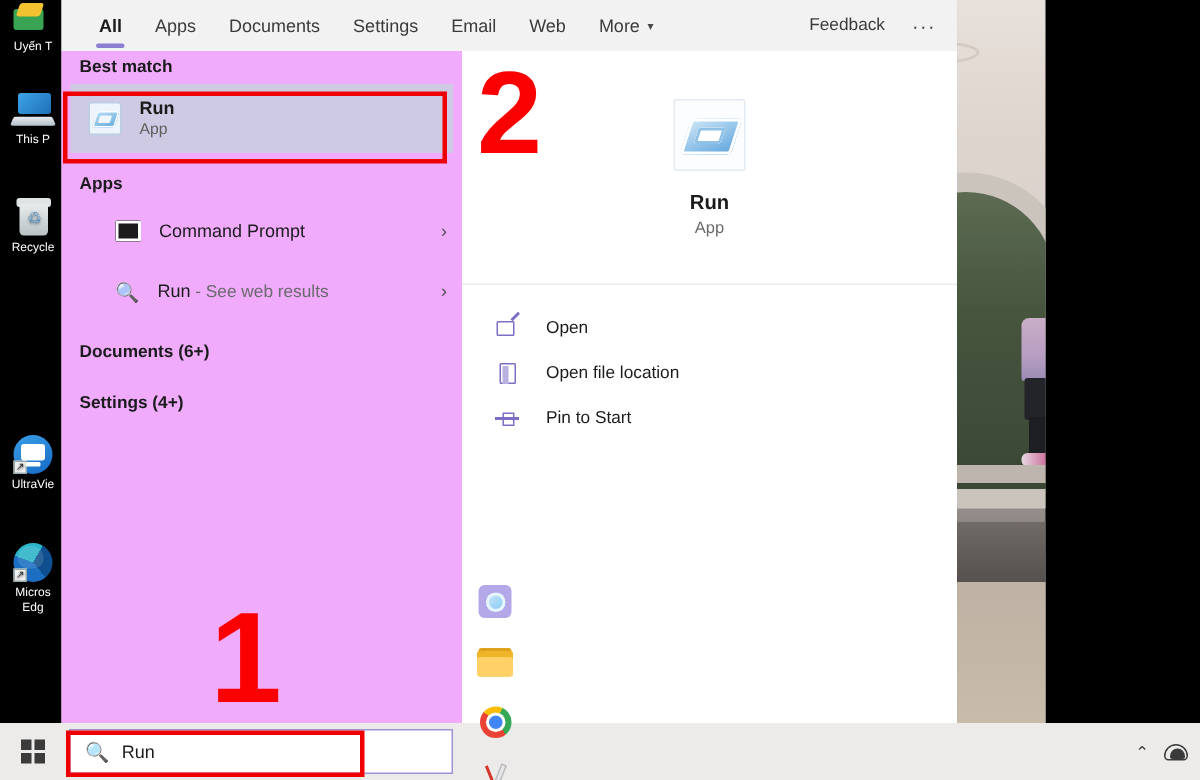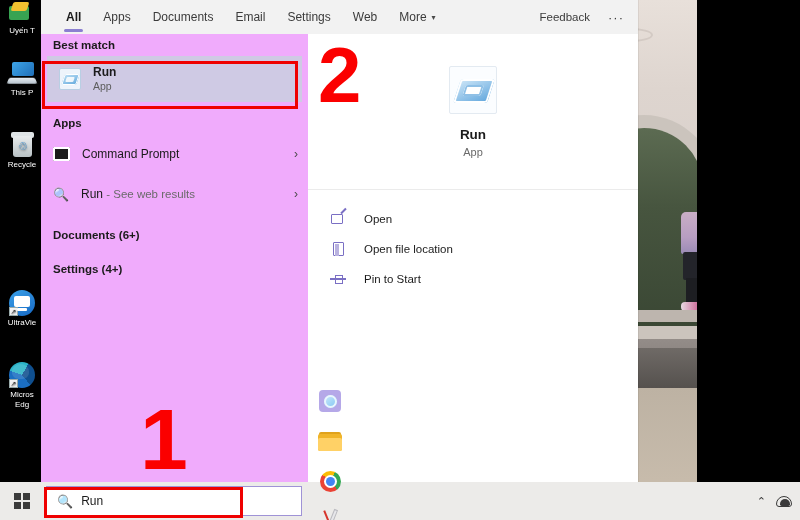--- a/index.html
+++ b/index.html
@@ -220,20 +220,21 @@
     width:267px; flex:none; background:#f0abfc; padding:0 0 0 0;
     position:relative;
   }
   .sec-title {
     font-size:11.5px; font-weight:bold; color:#1b1b1b;
     padding:0 0 0 12px; height:22px; display:flex; align-items:center;
   }
   .res-row {
     display:flex; align-items:center; height:40px; padding:0 10px 0 12px;
     gap:12px;
+    margin-left:24px;
   }
   .res-row .txts { display:flex; flex-direction:column; line-height:1.25; }
   .res-row .t1 { font-size:12px; color:#1b1b1b; font-weight:bold; }
   .res-row .t2 { font-size:10.5px; color:#5d5d5d; }
   .res-row .single { font-size:12px; color:#1b1b1b; }
   .res-row .chev { margin-left:auto; font-size:12px; color:#4a4a4a; }
 
   #best-match-row {
     background:#cfcae4; height:46px; margin:0 6px 0 6px;
     border-radius:0;
@@ -383,24 +384,24 @@
     <div class="tab active">
       <span>All</span>
     </div>
     <div class="tab">
       <span>Apps</span>
     </div>
     <div class="tab">
       <span>Documents</span>
     </div>
     <div class="tab">
+      <span>Settings</span>
+    </div>
+    <div class="tab">
       <span>Email</span>
-    </div>
-    <div class="tab">
-      <span>Settings</span>
     </div>
     <div class="tab">
       <span>Web</span>
     </div>
     <div class="tab">
       <span>More</span>
       <span class="caret">▾</span>
     </div>
 
     <div class="hdr-right">

